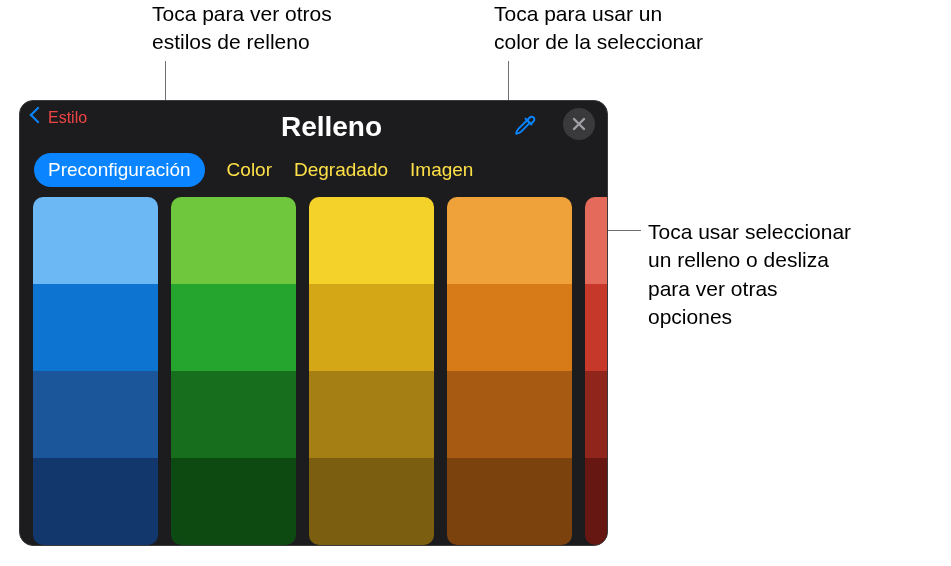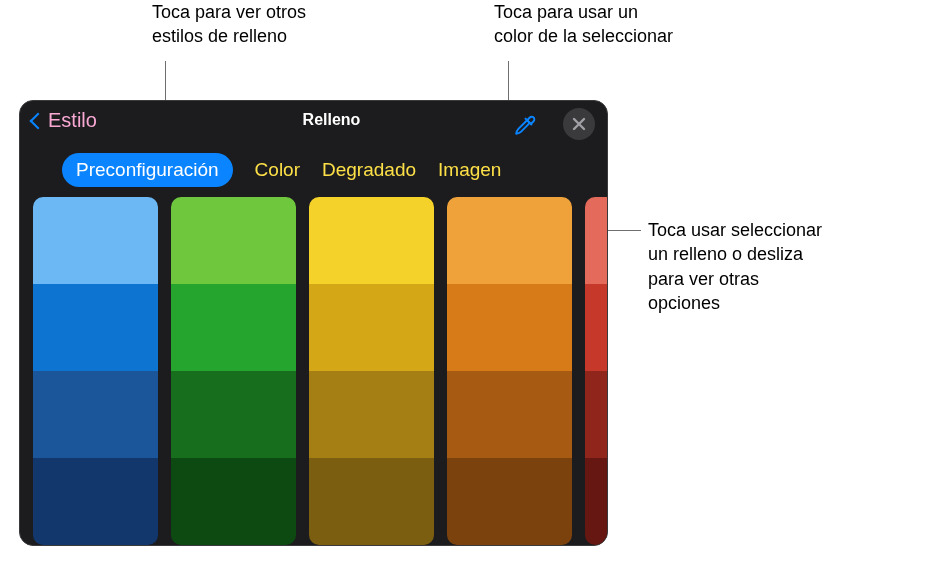--- a/index.html
+++ b/index.html
@@ -6,21 +6,21 @@
     body {
       width: 951px;
       height: 566px;
       background: #fff;
       font-family: -apple-system, "Helvetica Neue", Helvetica, Arial, sans-serif;
       position: relative;
       overflow: hidden;
     }
     .annotation {
       position: absolute;
-      font-size: 18px;
+      font-size: 21px;
       line-height: 1.35;
       color: #000;
     }
     .callout-line {
       position: absolute;
       background: #6f6f6f;
     }
     .panel {
       position: absolute;
       left: 19px;
@@ -35,43 +35,43 @@
     .panel-header {
       position: relative;
       height: 46px;
       border-bottom: 0;
     }
     .back-button {
       position: absolute;
       left: 8px;
       top: 8px;
       display: flex;
-      align-items: center;
-      color: #f9a8d4;
-      font-size: 20px;
+      align-items: flex-start;
+      color: #ef4444;
+      font-size: 16px;
       font-weight: 400;
       cursor: pointer;
     }
     .back-chevron {
       display: inline-block;
       width: 12px;
       height: 12px;
       border-left: 2.5px solid #0a84ff;
       border-bottom: 2.5px solid #0a84ff;
       transform: rotate(45deg);
       margin-right: 4px;
       margin-left: 4px;
     }
     .panel-title {
       position: absolute;
       left: 0; right: 0;
       top: 10px;
       text-align: center;
       color: #fff;
-      font-size: 16px;
+      font-size: 28px;
       font-weight: 600;
       padding-left: 36px;
     }
     .eyedropper-button {
       position: absolute;
       right: 64px;
       top: 6px;
       width: 34px;
       height: 34px;
       color: #0a84ff;
@@ -93,21 +93,20 @@
       display: flex;
       align-items: center;
       justify-content: center;
     }
     .tabs {
       position: relative;
       display: flex;
       align-items: center;
       gap: 22px;
       padding: 6px 20px 14px 14px;
-      margin-left: 28px;
     }
     .tab {
       font-size: 19px;
       color: #fde047;
       cursor: pointer;
       white-space: nowrap;
     }
     .tab.active {
       background: #0a84ff;
       color: #fff;

